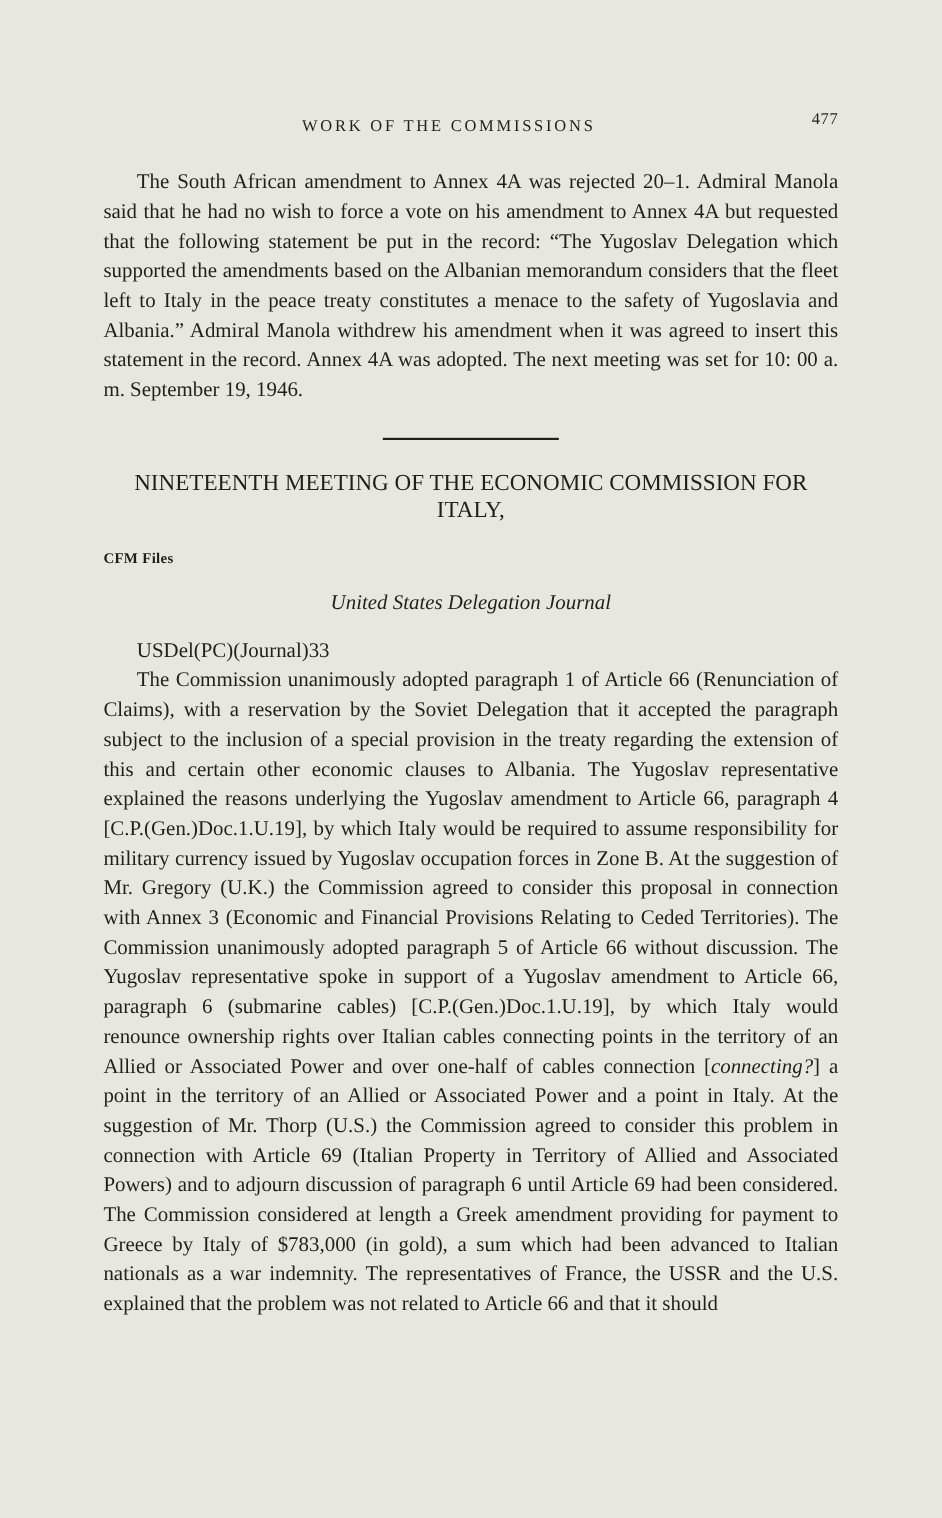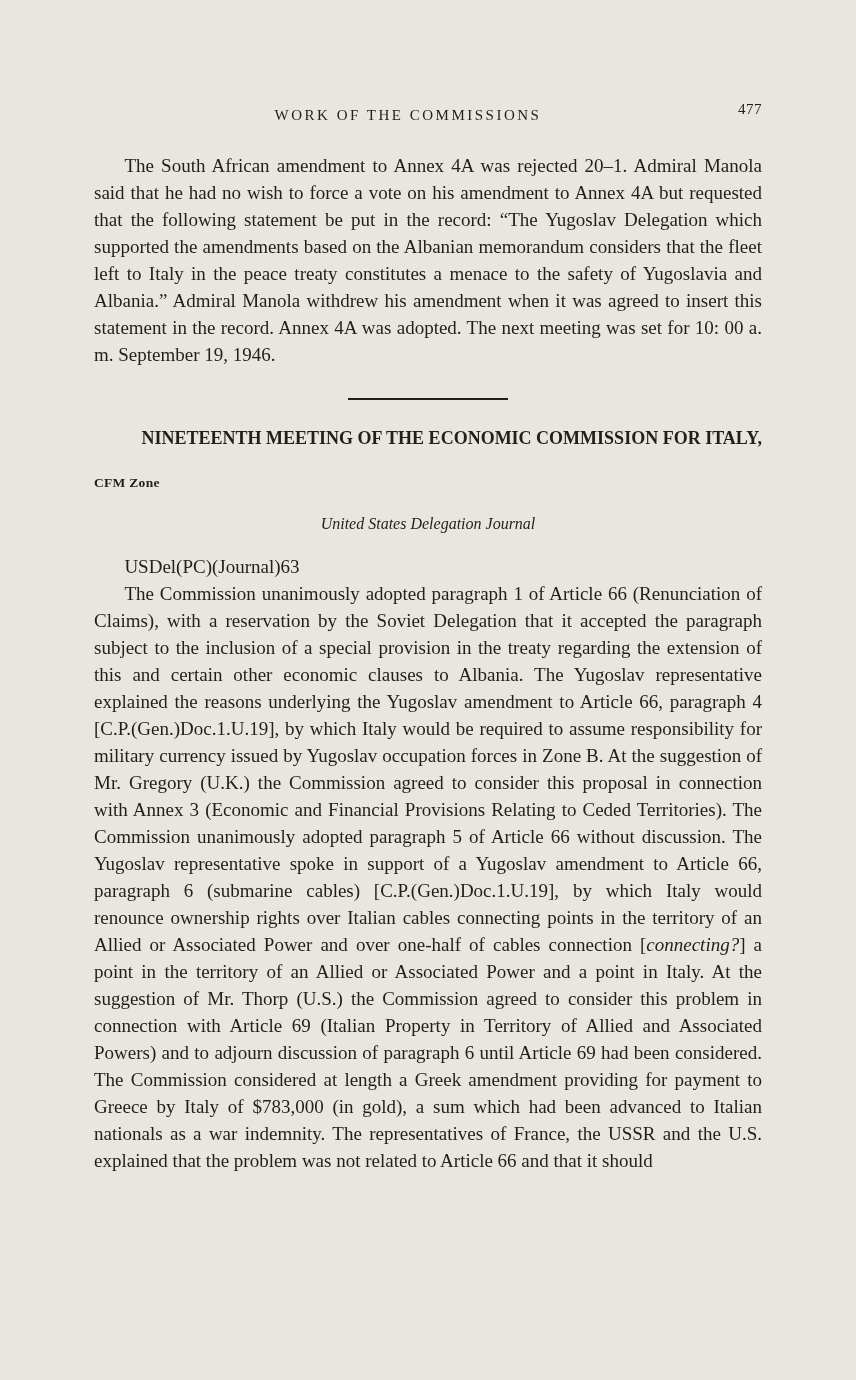--- a/index.html
+++ b/index.html
@@ -53,38 +53,38 @@
   p.no-indent {
     text-indent: 0;
   }
   .divider {
     border: none;
     border-top: 2px solid var(--ink);
     width: 160px;
     margin: 30px auto 26px auto;
   }
   .meeting-heading {
-    text-align: right;
-    font-weight: 700;
-    font-size: 18px;
+    text-align: center;
+    font-weight: 400;
+    font-size: 21px;
     line-height: 25px;
     margin: 0 0 18px 0;
   }
   .source-note {
     font-size: 13.5px;
     font-weight: 700;
     letter-spacing: 0.3px;
     margin: 0 0 14px 0;
     text-indent: 0;
     text-align: left;
   }
   .journal-subtitle {
     text-align: center;
     font-style: italic;
-    font-size: 16px;
+    font-size: 19px;
     margin: 0 0 16px 0;
   }
   .doc-reference {
     margin: 0 0 4px 0;
     text-indent: 0;
     text-align: left;
   }
   .italic { font-style: italic; }
 </style>
 </head>
@@ -98,21 +98,21 @@
   </div>
 
   <p class="body-par">The South African amendment to Annex 4A was rejected 20–1. Admiral Manola said that he had no wish to force a vote on his amendment to Annex 4A but requested that the following statement be put in the record: “The Yugoslav Delegation which supported the amendments based on the Albanian memorandum considers that the fleet left to Italy in the peace treaty constitutes a menace to the safety of Yugoslavia and Albania.”  Admiral Manola withdrew his amendment when it was agreed to insert this statement in the record.  Annex 4A was adopted.  The next meeting was set for 10: 00 a. m. September 19, 1946.</p>
 
   <hr class="divider">
 
   <div class="meeting-heading">
     <div>NINETEENTH MEETING OF THE ECONOMIC COMMISSION FOR ITALY,</div>
   </div>
 
-  <p class="source-note">CFM Zone</p>
+  <p class="source-note">CFM Files</p>
 
   <p class="journal-subtitle">United States Delegation Journal</p>
 
-  <p class="body-par doc-reference">USDel(PC)(Journal)63</p>
+  <p class="body-par doc-reference">USDel(PC)(Journal)33</p>
 
   <p class="body-par no-indent" style="text-indent: 1.6em;"><span>The Commission unanimously adopted paragraph 1 of Article 66 (Renunciation of Claims), with a reservation by the Soviet Delegation that it accepted the paragraph subject to the inclusion of a special provision in the treaty regarding the extension of this and certain other economic clauses to Albania.  The Yugoslav representative explained the reasons underlying the Yugoslav amendment to Article 66, paragraph 4 [C.P.(Gen.)Doc.1.U.19], by which Italy would be required to assume responsibility for military currency issued by Yugoslav occupation forces in Zone B.  At the suggestion of Mr. Gregory (U.K.) the Commission agreed to consider this proposal in connection with Annex 3 (Economic and Financial Provisions Relating to Ceded Territories).  The Commission unanimously adopted paragraph 5 of Article 66 without discussion.  The Yugoslav representative spoke in support of a Yugoslav amendment to Article 66, paragraph 6 (submarine cables) [C.P.(Gen.)Doc.1.U.19], by which Italy would renounce ownership rights over Italian cables connecting points in the territory of an Allied or Associated Power and over one-half of cables connection [</span><span class="italic">connecting?</span><span>] a point in the territory of an Allied or Associated Power and a point in Italy.  At the suggestion of Mr. Thorp (U.S.) the Commission agreed to consider this problem in connection with Article 69 (Italian Property in Territory of Allied and Associated Powers) and to adjourn discussion of paragraph 6 until Article 69 had been considered.  The Commission considered at length a Greek amendment providing for payment to Greece by Italy of $783,000 (in gold), a sum which had been advanced to Italian nationals as a war indemnity.  The representatives of France, the USSR and the U.S. explained that the problem was not related to Article 66 and that it should</span></p>
 
 </div>
 
 </body></html>

